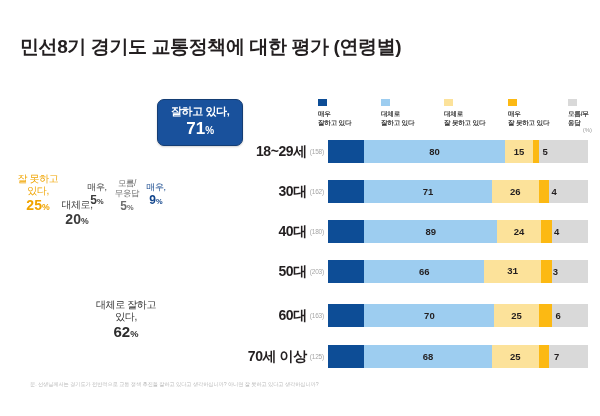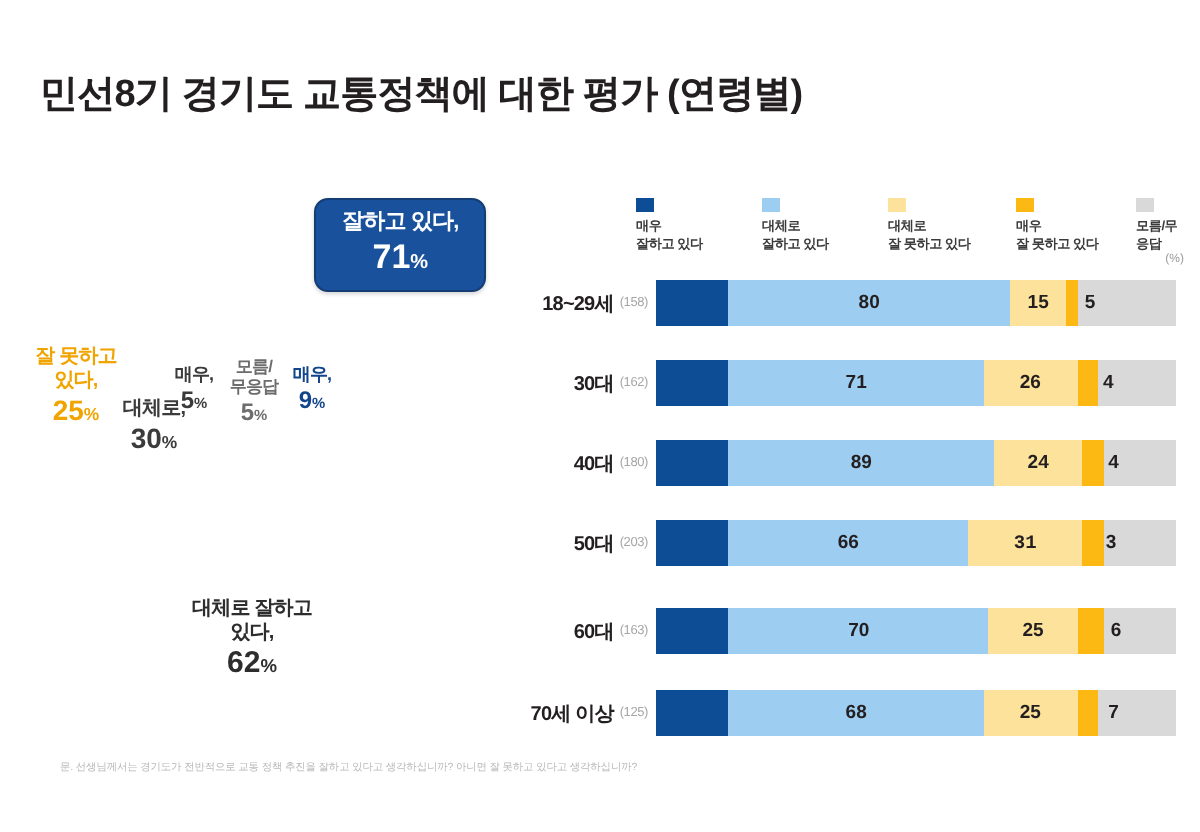--- a/index.html
+++ b/index.html
@@ -41,21 +41,21 @@
     background:#19519c; border:1.6px solid #143d74; border-radius:7px;
     padding:5px 13px 6px 13px; text-align:center; color:#fff;
     box-shadow:0 1px 2px rgba(0,0,0,.18);
   }
   .callout .c1 { font-size:11px; font-weight:700; letter-spacing:-0.4px; line-height:1.2; }
   .callout .c2 { font-size:17px; font-weight:700; line-height:1.15; margin-top:1px; }
   .callout .c2 sub { font-size:10px; font-weight:700; vertical-align:baseline; }
 
   
   .dlab { position:absolute; text-align:center; line-height:1.22; white-space:nowrap; }
-  .dlab .t { font-weight:700; letter-spacing:-0.4px; }
+  .dlab .t { font-weight:400; letter-spacing:-0.4px; }
   .dlab .v { font-weight:700; }
   .dlab .v sub { font-size:.62em; font-weight:700; vertical-align:baseline; }
 
   .lab-bad     { left:2px;   top:173px; width:72px; color:#f0a400; font-size:10px; }
   .lab-bad .v  { font-size:14px; }
   .lab-daeche-bad { left:50px; top:199px; width:54px; color:#3b3b3b; font-size:10px; }
   .lab-daeche-bad .v { font-size:14px; }
   .lab-maeu-bad{ left:84px;  top:182px; width:26px; color:#3b3b3b; font-size:9px; }
   .lab-maeu-bad .v { font-size:12px; }
   .lab-dk      { left:110px; top:178px; width:34px; color:#6d6d6d; font-size:8.5px; }
@@ -72,21 +72,21 @@
   .lg .tx { font-size:6.6px; color:#3b3b3b; line-height:1.42; margin-top:3px; letter-spacing:-0.25px; white-space:pre-line; font-weight:600; }
   .pct-note { position:absolute; right:0px; top:28px; font-size:6px; color:#9b9b9b; }
 
   
   .bars { position:absolute; left:240px; top:140px; width:348px; height:232px; }
   .row { position:absolute; left:0; width:348px; height:23px; }
   .rowlab {
     position:absolute; left:0; top:0; width:84px; height:23px;
     display:flex; align-items:center; justify-content:flex-end; gap:3px;
   }
-  .rowlab .nm { font-size:10px; font-weight:700; color:#231f20; letter-spacing:-0.4px; white-space:nowrap; }
+  .rowlab .nm { font-size:14px; font-weight:700; color:#231f20; letter-spacing:-0.4px; white-space:nowrap; }
   .rowlab .nn { font-size:6.5px; color:#a6a6a6; letter-spacing:-0.2px; }
   .track {
     position:absolute; left:88px; top:0; width:260px; height:23px;
     display:flex; background:#d9d9d9; overflow:hidden;
   }
   .seg { height:23px; display:flex; align-items:center; justify-content:center; }
   .seg span { font-size:9.5px; font-weight:700; color:#231f20; }
   .seg.s0 { background:#0d4d96; }
   .seg.s1 { background:#9dcdf0; }
   .seg.s2 { background:#fce29a; }
@@ -115,21 +115,21 @@
 
 
   <div class="dlab lab-bad">
     <div class="t" style="white-space:pre-line">잘 못하고
 있다,</div>
     <div class="v"><span>25</span><sub>%</sub></div>
   </div>
 
   <div class="dlab lab-daeche-bad">
     <div class="t">대체로,</div>
-    <div class="v"><span>30</span><sub>%</sub></div>
+    <div class="v"><span>20</span><sub>%</sub></div>
   </div>
 
   <div class="dlab lab-maeu-bad">
     <div class="t">매우,</div>
     <div class="v"><span>5</span><sub>%</sub></div>
   </div>
 
   <div class="dlab lab-dk">
     <div class="t" style="white-space:pre-line">모름/
 무응답</div>

